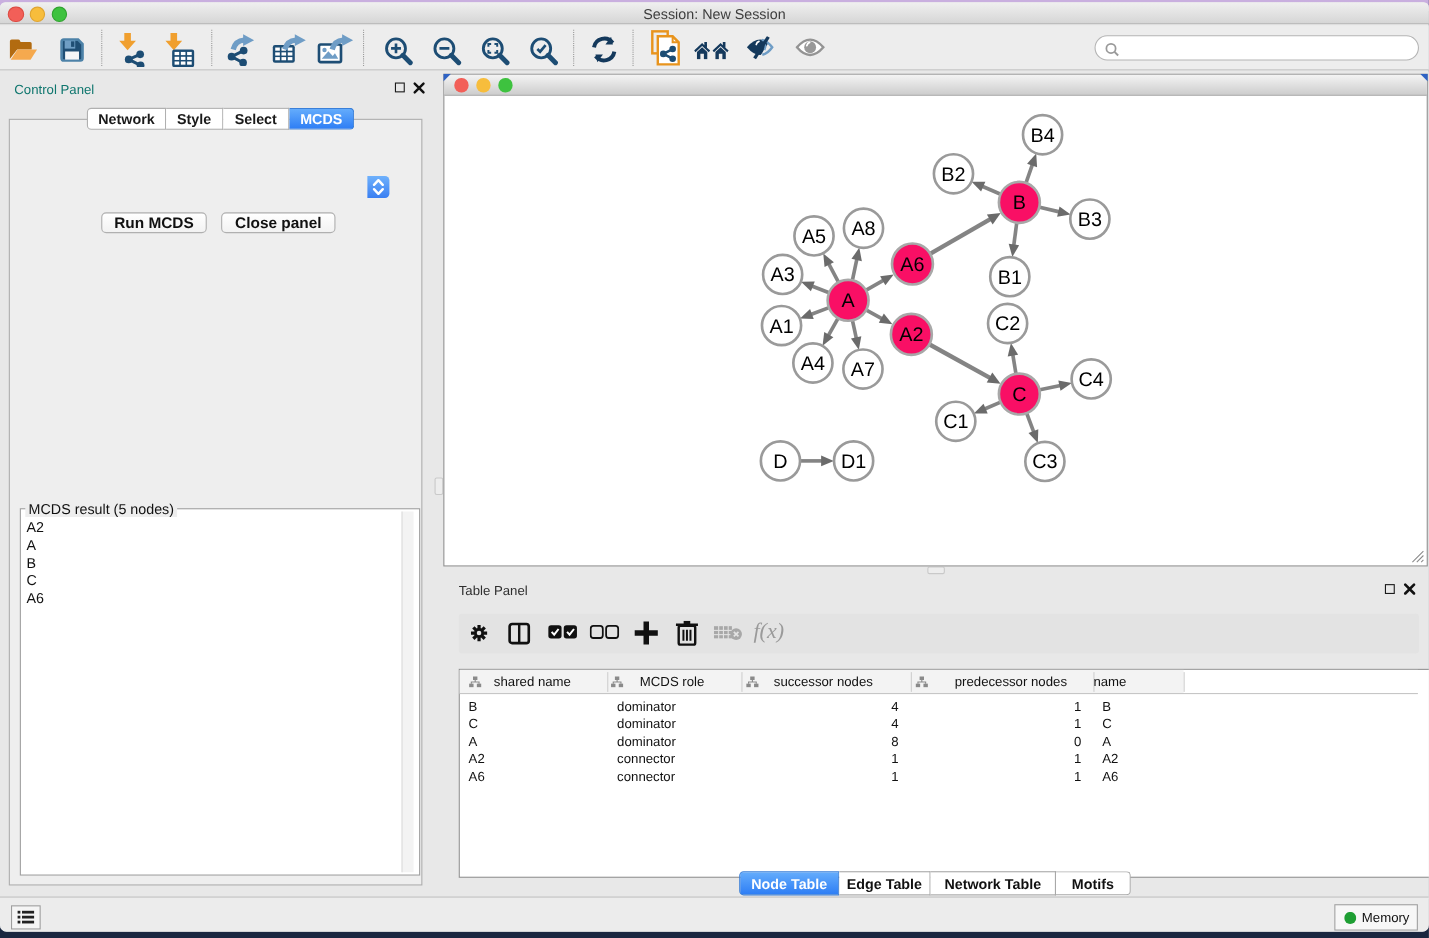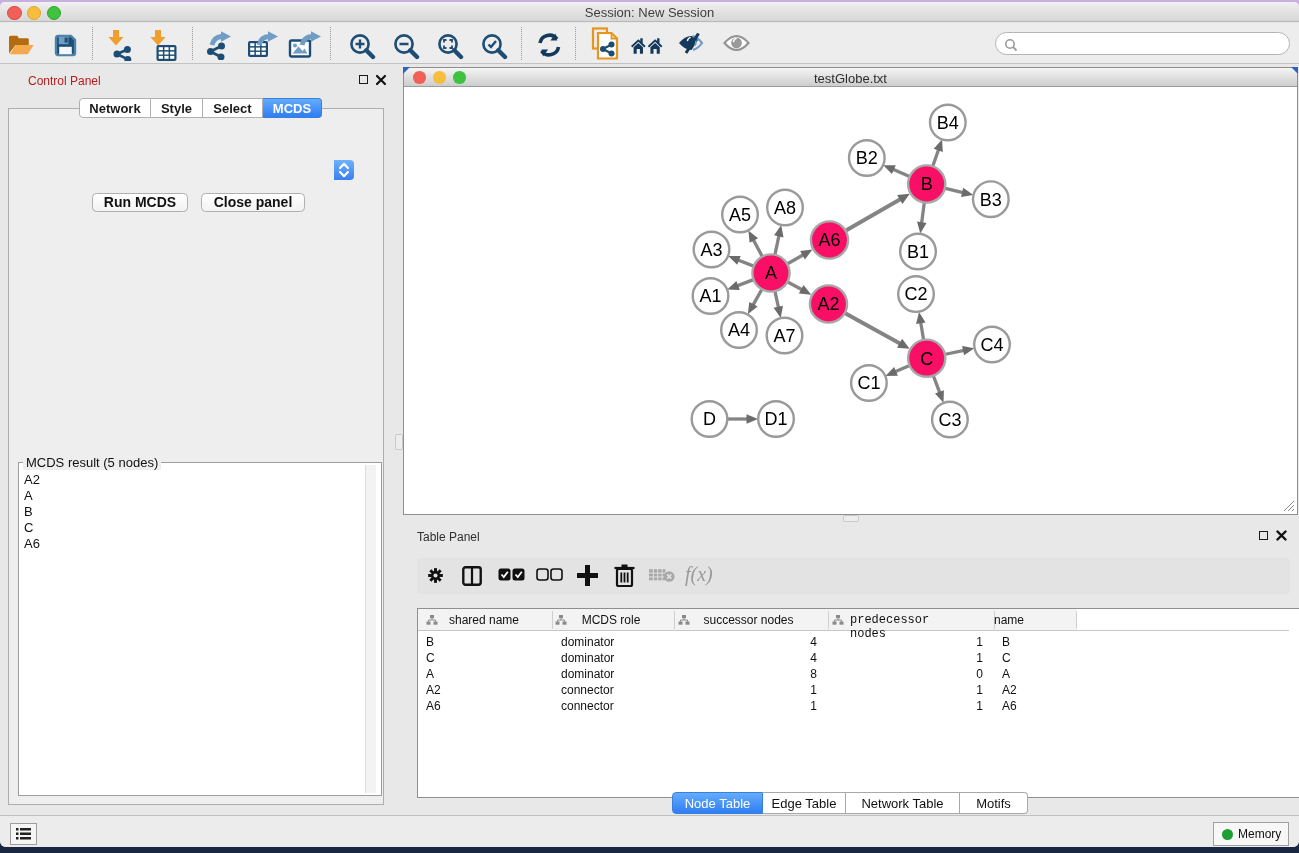--- a/index.html
+++ b/index.html
@@ -14,21 +14,21 @@
 #title-text { left:0; top:3px; width:1299px; text-align:center; font-size:13px; color:#3e3e3e; }
 #toolbar { left:0; top:21px; width:1299px; height:41px; background:#ededed;
   border-bottom:1px solid #c2c2c2; }
 .tsep { position:absolute; top:4px; height:33px; width:0;
   border-left:1px dotted #9a9a9a; }
 #searchbox { left:995px; top:9px; width:295px; height:23px; background:#fff;
   border:1px solid #b4b4b4; border-radius:12px; }
 #main { left:0; top:63px; width:1299px; height:752px; background:#e8e8e8; }
 
 
-#cp-title { left:28px; top:9px; font-size:12px; color:#b91c1c; }
+#cp-title { left:13px; top:9px; font-size:12px; color:#0f766e; }
 #cp-float { left:359px; top:10px; width:9px; height:9px; border:1.5px solid #1a1a1a; }
 #cp-content { left:8px; top:43px; width:376px; height:697px; background:#eeeeee;
   border:1px solid #adadad; }
 .tab { position:absolute; top:0; height:20px; background:#fff; border:1px solid #b0b0b0;
   font-size:13px; font-weight:bold; color:#1a1a1a; text-align:center; line-height:19px; }
 #opt-label { left:0; top:73px; width:392px; text-align:center; font-size:14px; font-weight:bold; color:#111; }
 #dropdown { left:43px; top:95px; width:311px; height:20px; background:#fff;
   border:1px solid #a6a6a6; border-radius:4px; font-size:14px; color:#111; line-height:18px;
   padding-left:13px; }
 #dd-cap { left:334px; top:95px; width:20px; height:20px; border-radius:0 4px 4px 0;
@@ -56,21 +56,21 @@
 #tp-toolbar { left:14px; top:36px; width:873px; height:36px; background:#e3e3e3;
   border-radius:3px; }
 #tp-table { left:14px; top:86px; width:1052px; height:190px; background:#fff;
   border:1px solid #8f8f8f; }
 #tp-thead { left:0; top:0; width:871px; height:22px; background:#fff;
   border-bottom:1px solid #c6c6c6; font-size:12px; color:#111; }
 #tp-thead-bg { left:0; top:0; width:658px; height:21px; background:#f3f3f3; }
 .th-div { position:absolute; top:2px; height:18px; width:0; border-left:1px solid #cfcfcf; }
 .trow { position:absolute; left:0; width:871px; height:16px; font-size:12px; color:#111; }
 .trow span { position:absolute; top:1px; }
-#tp-tabs { left:0; top:270px; width:896px; height:22px; }
+#tp-tabs { left:0; top:270px; width:896px; height:22px;font-weight:bold; }
 .seg { position:absolute; top:0; height:22px; background:#fff; border:1px solid #a8a8a8;
   font-size:13px; color:#111; text-align:center; line-height:21px; }
 
 
 #statusbar { left:0; top:813px; width:1299px; height:32px; background:#ececec;
   border-top:1px solid #c0c0c0; }
 #sb-listbtn { left:10px; top:7px; width:27px; height:22px; background:#f5f5f5;
   border:1px solid #9e9e9e; }
 #memory-btn { left:1213px; top:6px; width:76px; height:24px; background:#f7f7f7;
   border:1px solid #a0a0a0; font-size:12px; color:#111; }
@@ -261,21 +261,20 @@
       <svg class="abs" style="left:-1px;top:-1px;z-index:5" width="7" height="7">
           <path d="M0 0 L7 0 L0 7 Z" fill="#2e62c4"></path>
         </svg>
         <svg class="abs" style="right:-1px;top:-1px;z-index:5" width="7" height="7">
           <path d="M0 0 L7 0 L7 7 Z" fill="#2e62c4"></path>
         </svg>
         <div class="abs" id="net-titlebar">
         <div class="light" style="left:9px;top:3px;width:12.5px;height:12.5px;background:#f25f58;"></div>
         <div class="light" style="left:29px;top:3px;width:12.5px;height:12.5px;background:#f7bd3c;"></div>
         <div class="light" style="left:49px;top:3px;width:12.5px;height:12.5px;background:#3ec23f;"></div>
-        <div class="abs" id="net-title">testGlobe.txt</div>
       </div>
       <svg class="abs" style="left:0;top:20px" width="893" height="427" viewBox="0 0 893 426" font-family="Liberation Sans, sans-serif">
         <line x1="358.6" y1="168.6" x2="349.3" y2="151.2" stroke="#848484" stroke-width="3.3"></line>
         <path d="M344.4 141.9 L354.1 149.8 L345.6 154.3 Z" fill="#6b6b6b"></path>
         <line x1="370.8" y1="166.9" x2="375.0" y2="146.9" stroke="#848484" stroke-width="3.3"></line>
         <path d="M377.2 136.6 L379.5 148.9 L370.1 146.8 Z" fill="#6b6b6b"></path>
         <line x1="350.3" y1="177.9" x2="334.0" y2="171.5" stroke="#848484" stroke-width="3.3"></line>
         <path d="M324.2 167.6 L336.7 167.4 L333.2 176.3 Z" fill="#6b6b6b"></path>
         <line x1="350.2" y1="190.9" x2="333.1" y2="197.4" stroke="#848484" stroke-width="3.3"></line>
         <path d="M323.3 201.1 L332.4 192.5 L335.8 201.5 Z" fill="#6b6b6b"></path>
@@ -453,21 +452,21 @@
           <span class="abs" style="left:270px;top:4px;width:121px;text-align:center;">successor nodes</span>
           <div class="th-div" style="left:410px;"></div>
           <svg class="abs" style="left:414px;top:5px" width="12" height="12" viewBox="0 0 12 12">
               <g fill="#8a8a8a">
                 <rect x="4" y="1" width="4" height="3.2"></rect>
                 <rect x="0.5" y="7.5" width="4" height="3.2"></rect>
                 <rect x="7.5" y="7.5" width="4" height="3.2"></rect>
               </g>
               <path d="M6 4.2 L6 6 M2.5 7.5 L2.5 6 L9.5 6 L9.5 7.5" stroke="#8a8a8a" stroke-width="1" fill="none"></path>
             </svg>
-          <span class="abs" style="left:432px;top:4px;width:120px;text-align:left;font-family:Liberation Mono, monospace;">predecessor nodes</span>
+          <span class="abs" style="left:432px;top:4px;width:120px;text-align:right;">predecessor nodes</span>
           <div class="th-div" style="left:576px;"></div>
           <span class="abs" style="left:576px;top:4px;width:82px;">name</span>
           <div class="th-div" style="left:658px;"></div>
         </div>
         <div class="trow" style="top:25px;">
           <span style="left:8px;">B</span>
           <span style="left:143px;">dominator</span>
           <span style="left:330px;width:69px;text-align:right;">4</span>
           <span style="left:485px;width:80px;text-align:right;">1</span>
           <span style="left:584px;">B</span>

